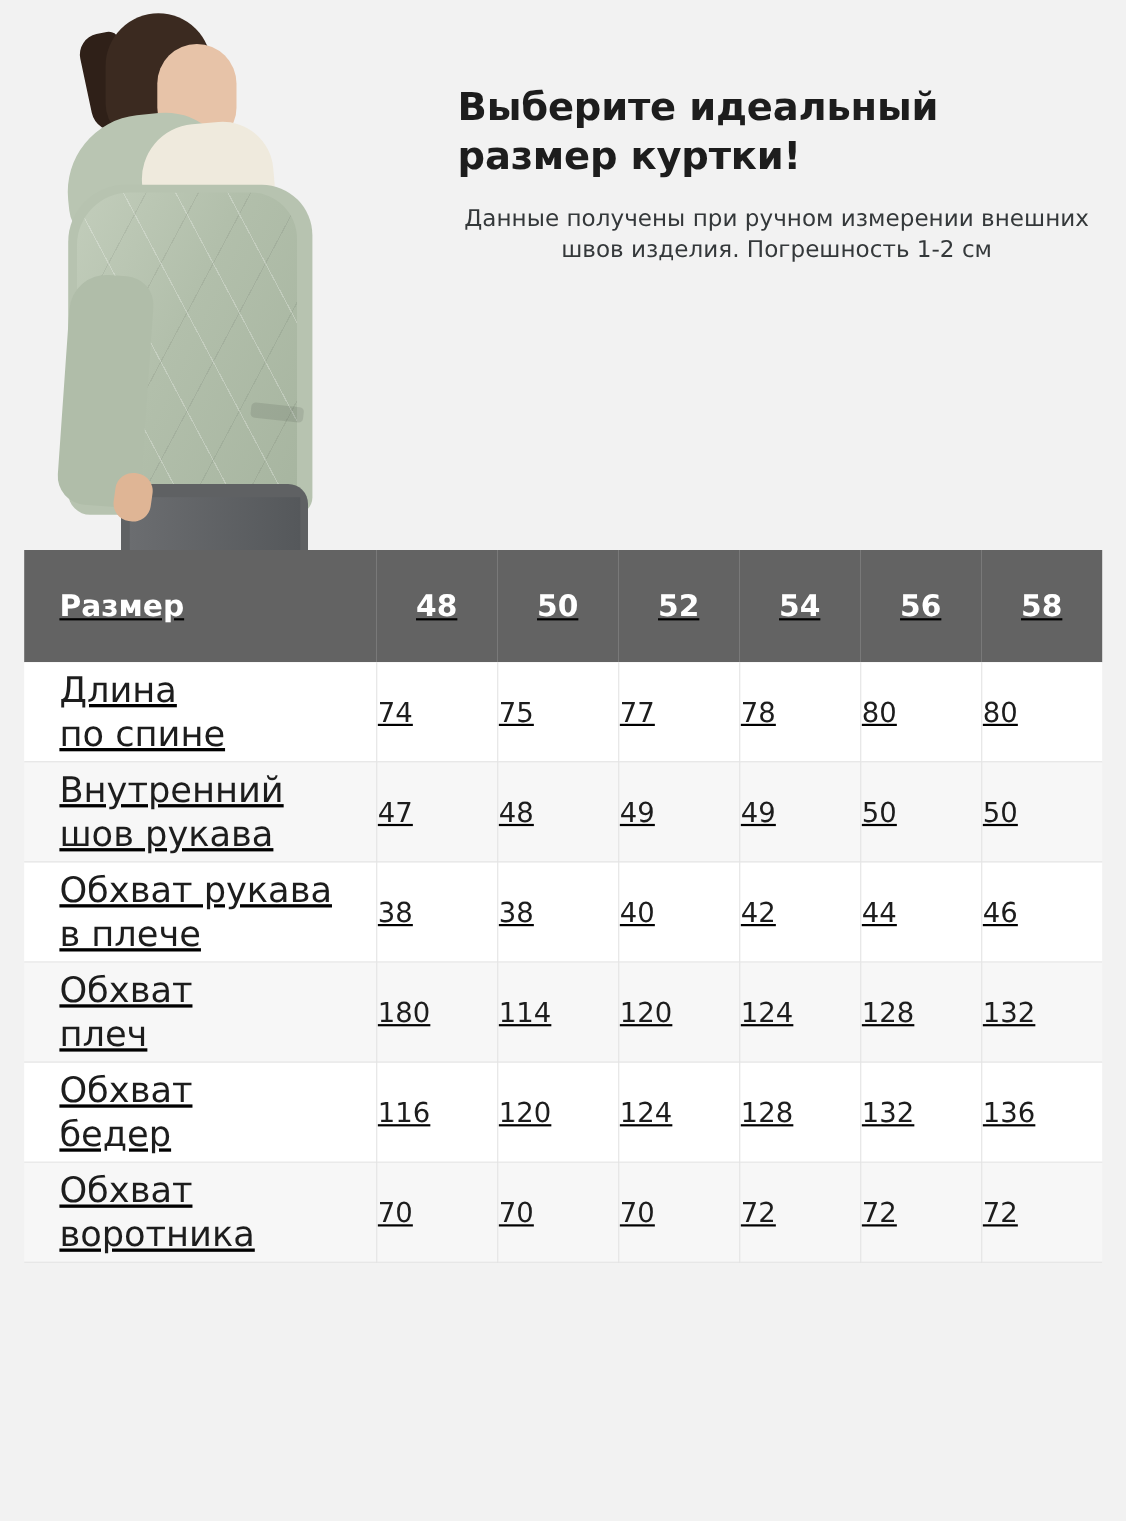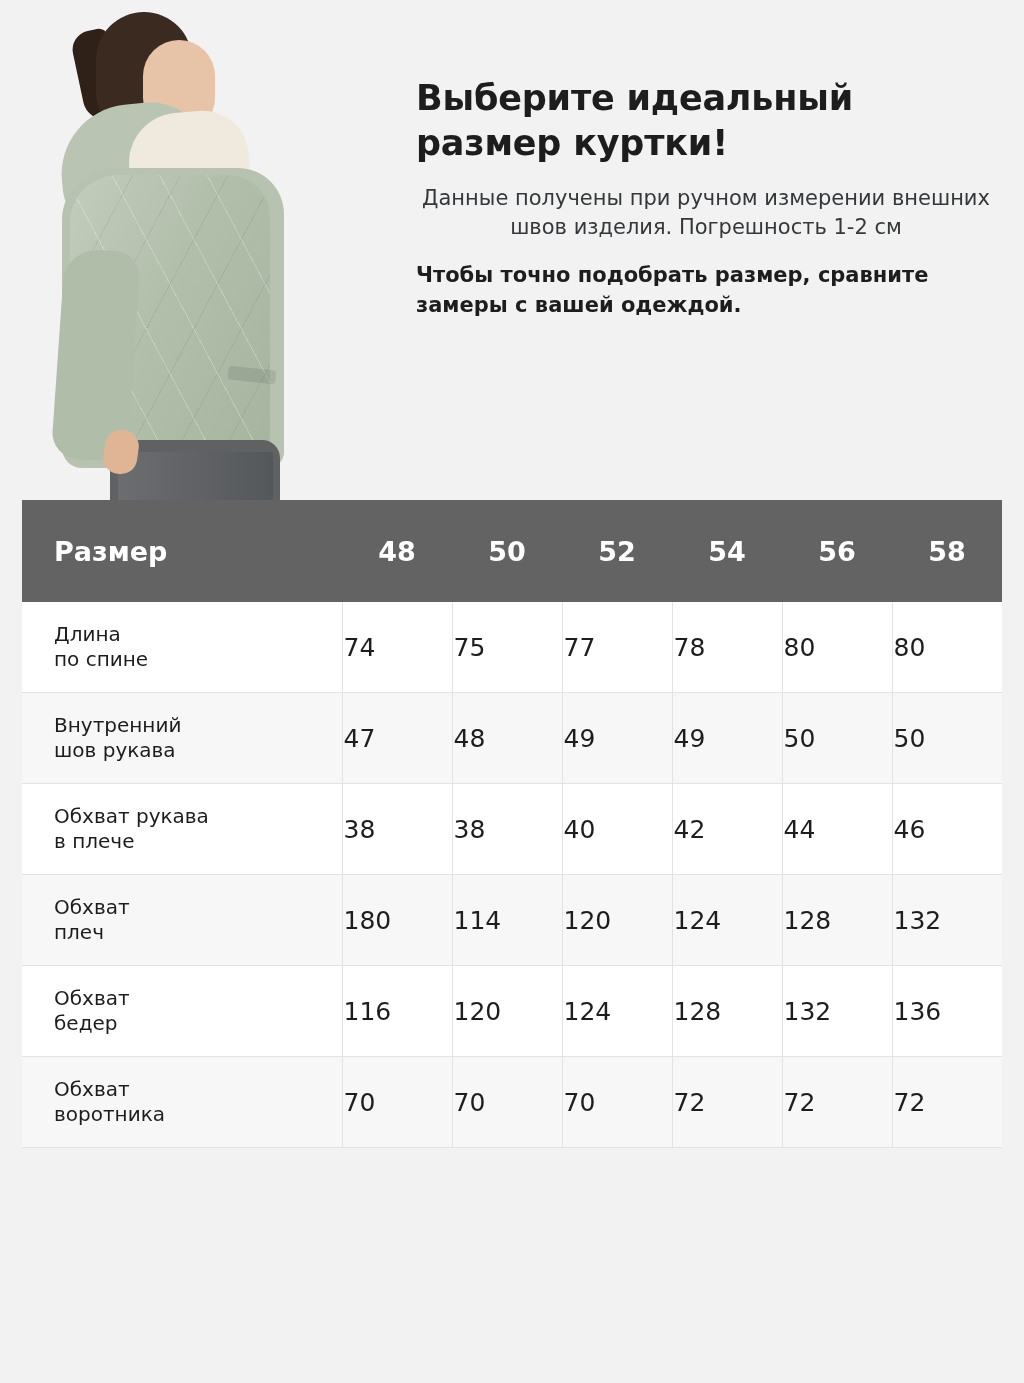--- a/index.html
+++ b/index.html
@@ -199,20 +199,21 @@
     font-weight: bold;
     margin: 0;
   }
 
   
   .table-wrap {
     position: absolute;
     left: 22px;
     top: 500px;
     width: 980px;
+    text-decoration: underline;
   }
   table.size-table {
     border-collapse: collapse;
     width: 980px;
     table-layout: fixed;
   }
   table.size-table thead th {
     background: #636363;
     color: #ffffff;
     font-size: 27px;
@@ -235,21 +236,21 @@
     border-right: 1px solid #e3e3e3;
     border-bottom: 1px solid #e3e3e3;
     background: #ffffff;
   }
   table.size-table td:last-child {
     border-right: none;
   }
   table.size-table td.label {
     text-align: left;
     padding-left: 32px;
-    font-size: 20px;
+    font-size: 32px;
     line-height: 1.25;
     color: #1d1d1d;
   }
   table.size-table tbody tr:nth-child(even) td {
     background: #f7f7f7;
   }
   .col-label { width: 320px; }
   .col-size { width: 110px; }
 </style>
 </head>
@@ -272,21 +273,20 @@
       <div class="ph-pocket"></div>
       <div class="ph-sleeve"></div>
       <div class="ph-jeans"></div>
       <div class="ph-jeans2"></div>
       <div class="ph-hand"></div>
     </div>
 
     <div class="head-block">
       <h1 class="title">Выберите идеальный размер куртки!</h1>
       <p class="subtitle">Данные получены при ручном измерении внешних швов изделия. Погрешность 1-2 см</p>
-      <p class="note">Чтобы точно подобрать размер, сравните замеры с вашей одеждой.</p>
     </div>
 
   </div>
 
   <div class="table-wrap">
     <table class="size-table">
       <colgroup>
         <col class="col-label">
         <col class="col-size">
           <col class="col-size">

